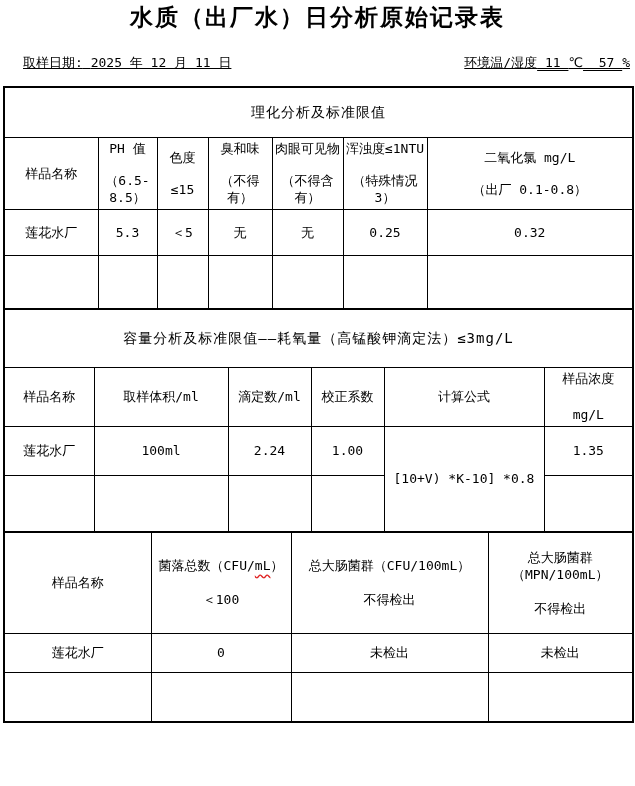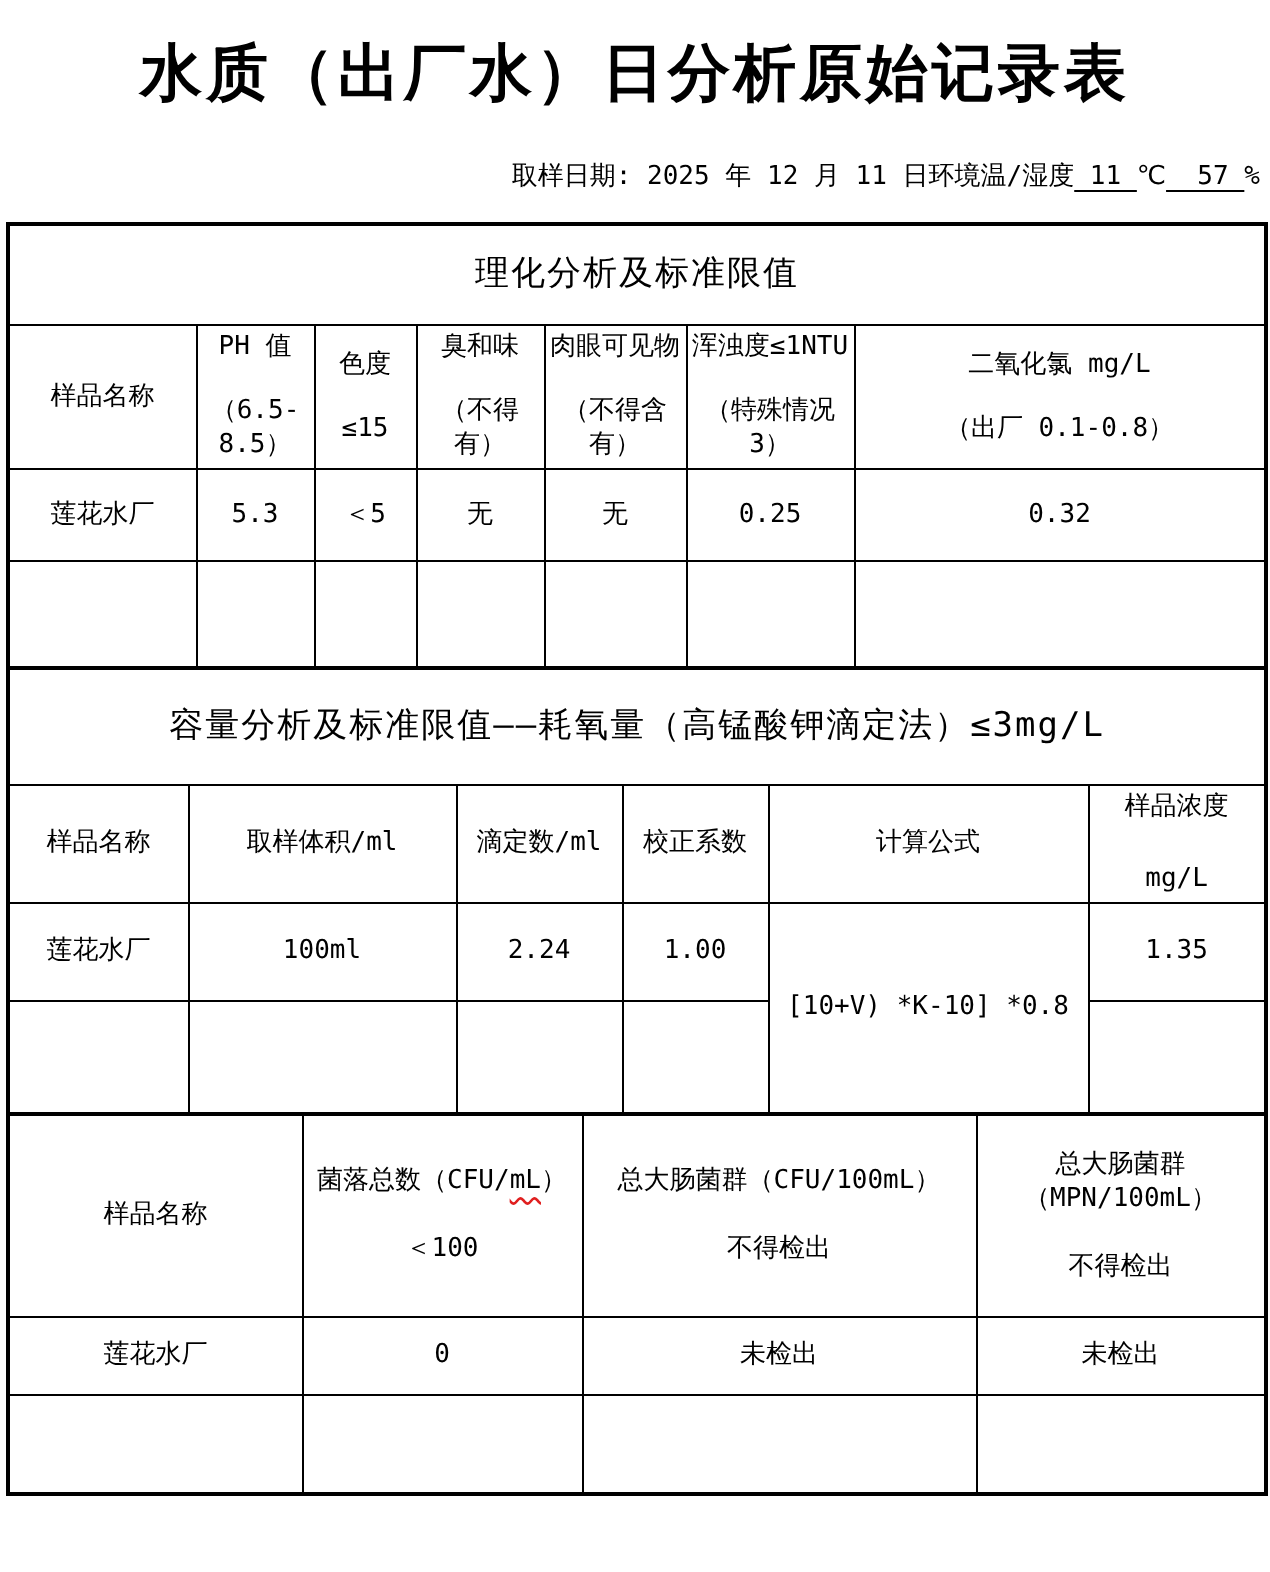--- a/index.html
+++ b/index.html
@@ -2,41 +2,42 @@
 <html><head>
 <meta charset="utf-8">
 <style>
   html,body { margin:0; padding:0; }
   body {
     width: 635px; height: 786px; background: #ffffff; color: #000000;
     font-family: "DejaVu Sans Mono", "Liberation Mono", "DejaVu Sans", monospace;
     overflow: hidden;
   }
   .page-title {
-    margin: 16px 0 0 0; text-align: center;
-    font-size: 31px; font-weight: bold; letter-spacing: 2px;
+    margin: 2px 0 0 0; text-align: center;
+    font-size: 23px; font-weight: bold; letter-spacing: 2px;
     font-family: "DejaVu Sans", "Liberation Sans", sans-serif;
   }
   .info-row {
     margin-top: 21px; padding: 0 5px 0 23px;
-    display: flex; justify-content: flex-end; align-items: baseline;
+    display: flex; justify-content: space-between; align-items: baseline;
     font-size: 13px;
+    text-decoration: underline;
   }
   .u { text-decoration: underline; text-underline-offset: 3px; white-space: pre; margin-top: 20px; }
   .tables { margin: 14px 2px 0 3px; }
   table {
     width: 629px; table-layout: fixed; border-collapse: collapse;
     border: 2px solid #000; font-size: 13px;
   }
   table + table { margin-top: -2px; }
   td {
     border: 1px solid #000; text-align: center; vertical-align: middle;
     padding: 2px; overflow: hidden; line-height: 1.35;
   }
-  .sect td { font-size: 17px; letter-spacing: 1px; }
+  .sect td { font-size: 14px; letter-spacing: 1px; }
   .h49 td { height: 45px; } .h71 td { height: 67px; } .h45 td { height: 41px; }
   .h52 td { height: 48px; } .h57 td { height: 53px; } .h58 td { height: 54px; }
   .h48 td { height: 44px; } .h55 td { height: 51px; } .h54 td { height: 50px; }
   .h100 td { height: 96px; } .h38 td { height: 34px; } .h44 td { height: 44px; }
   .l2:empty { display: none; }
   #t1 .l2 { margin-top: 14px; }
   #t2 .l2 { margin-top: 18px; }
   #t3 .l2 { margin-top: 16px; }
   .wavy {
     text-decoration: underline wavy #e02020;

